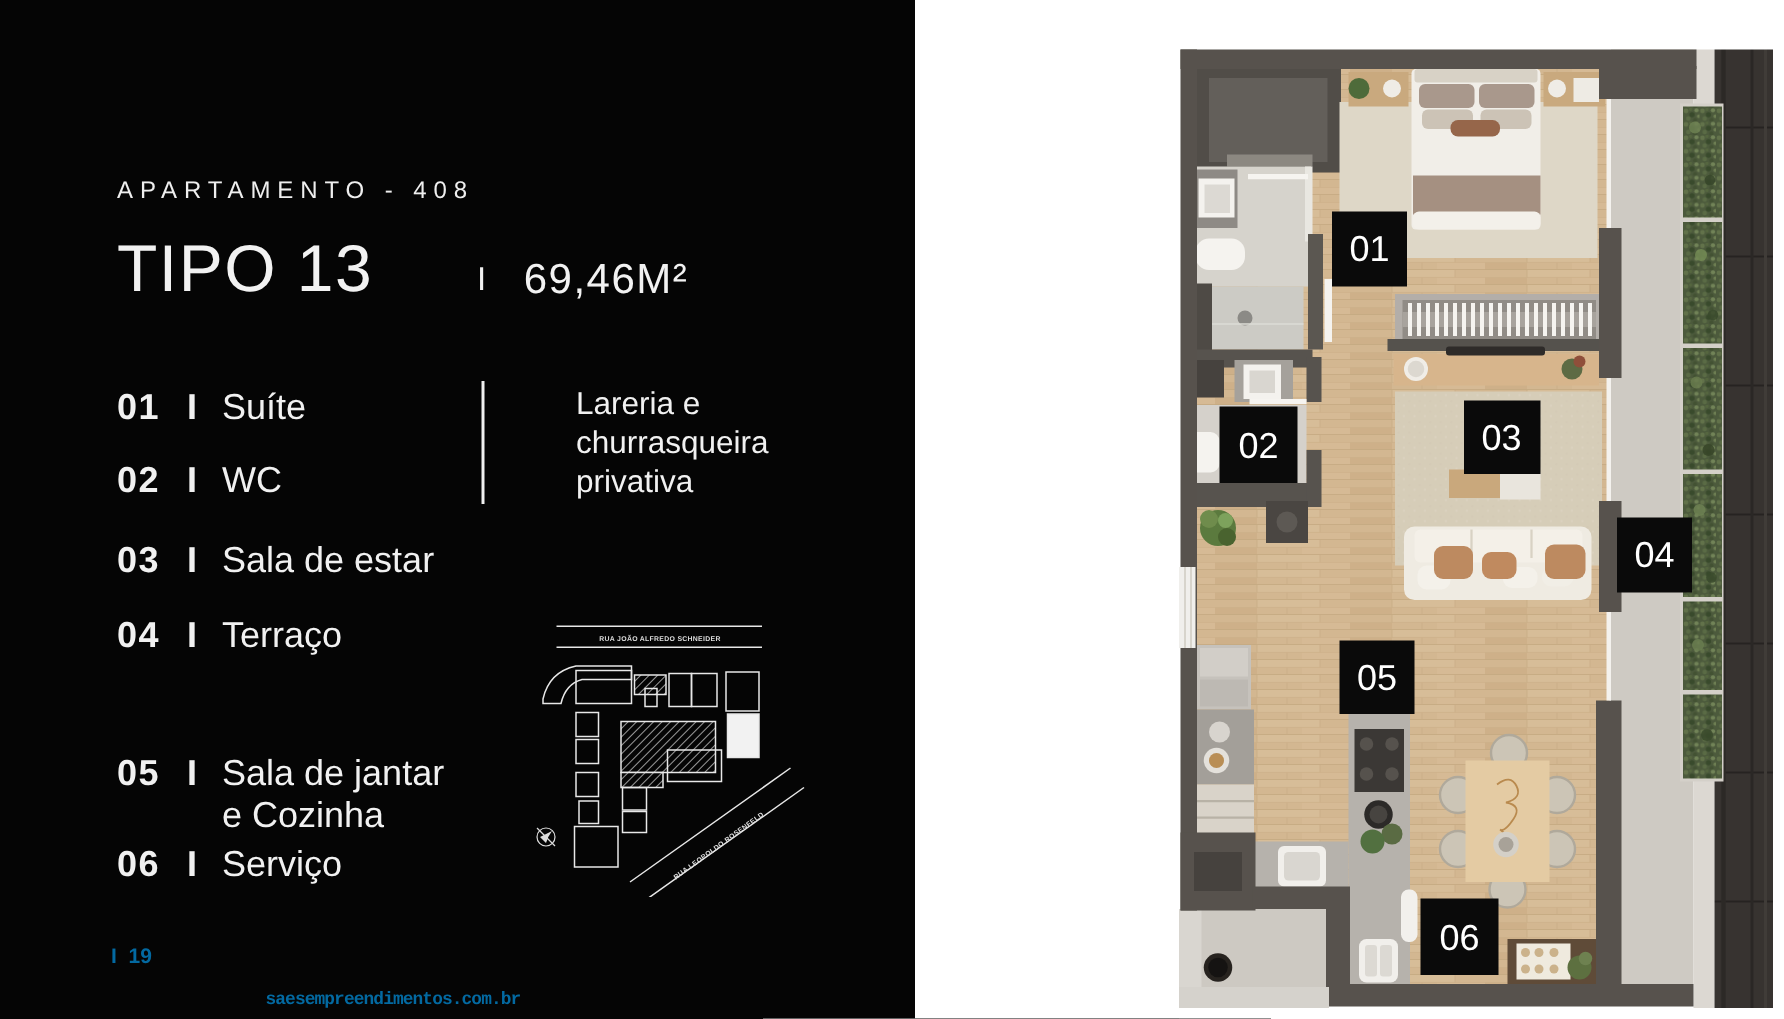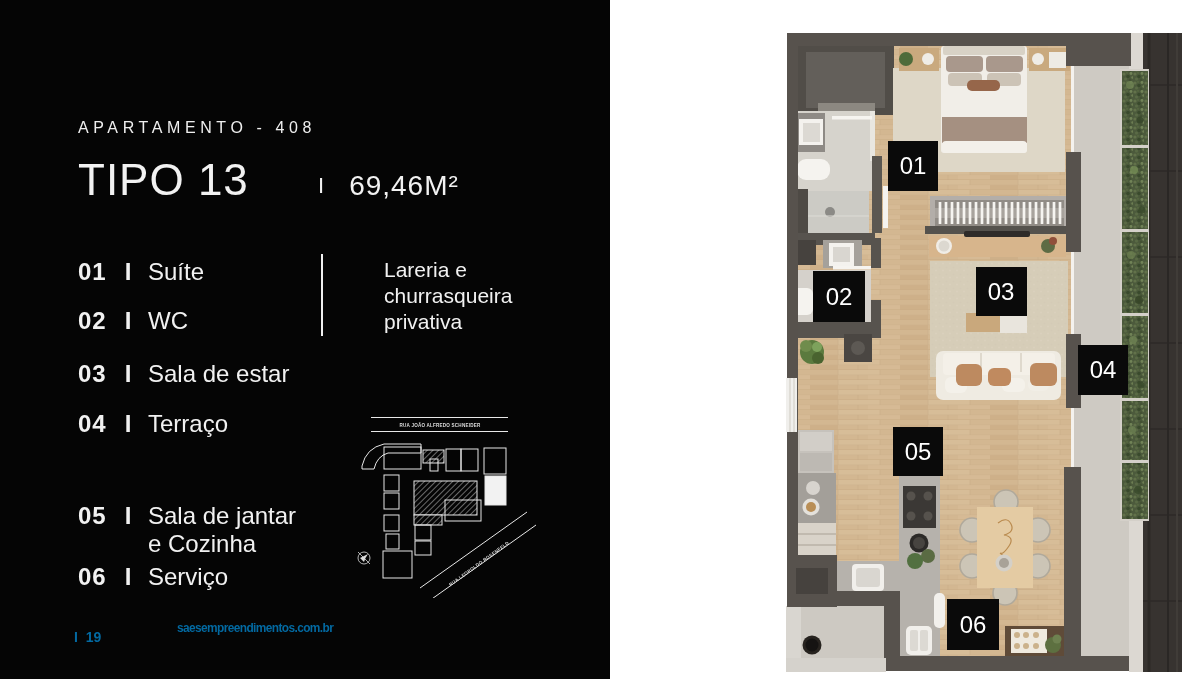--- a/index.html
+++ b/index.html
@@ -42,21 +42,21 @@
 <div class="abs li" style="top:460px;margin-top:42px;"><span class="num">05</span><span class="div">I</span><span class="lbl">Sala de jantar<br><span style="margin-left:0">e Cozinha</span></span></div>
 
 <div class="abs li" style="top:537px;margin-top:26px;"><span class="num">06</span><span class="div">I</span><span class="lbl">Serviço</span></div>
 
 <div class="abs vline"></div>
 
 <div class="abs feat">Lareria e<br>churrasqueira<br>privativa</div>
 
 <div class="abs footer">I&nbsp;&nbsp;19</div>
 
-<div class="abs footer weburl" style="left:177px;top:621px;">saesempreendimentos.com.br</div>
+<div class="abs footer weburl" style="left:177px;top:659px;font-family:Liberation Mono, monospace;">saesempreendimentos.com.br</div>
 
 <svg class="abs" style="left:348px;top:408px;" width="200" height="190" viewBox="348 408 200 190">
 <g fill="none" stroke="#e8e8e8" stroke-width="1">
 
   <line x1="371" y1="417.5" x2="508" y2="417.5"></line>
 
   <line x1="371" y1="431.5" x2="508" y2="431.5"></line>
 </g>
 
 <text x="440" y="427" font-size="4.6" font-weight="700" fill="#dddddd" text-anchor="middle" font-family="Liberation Sans, sans-serif" letter-spacing="0.2">RUA JOÃO ALFREDO SCHNEIDER</text>

